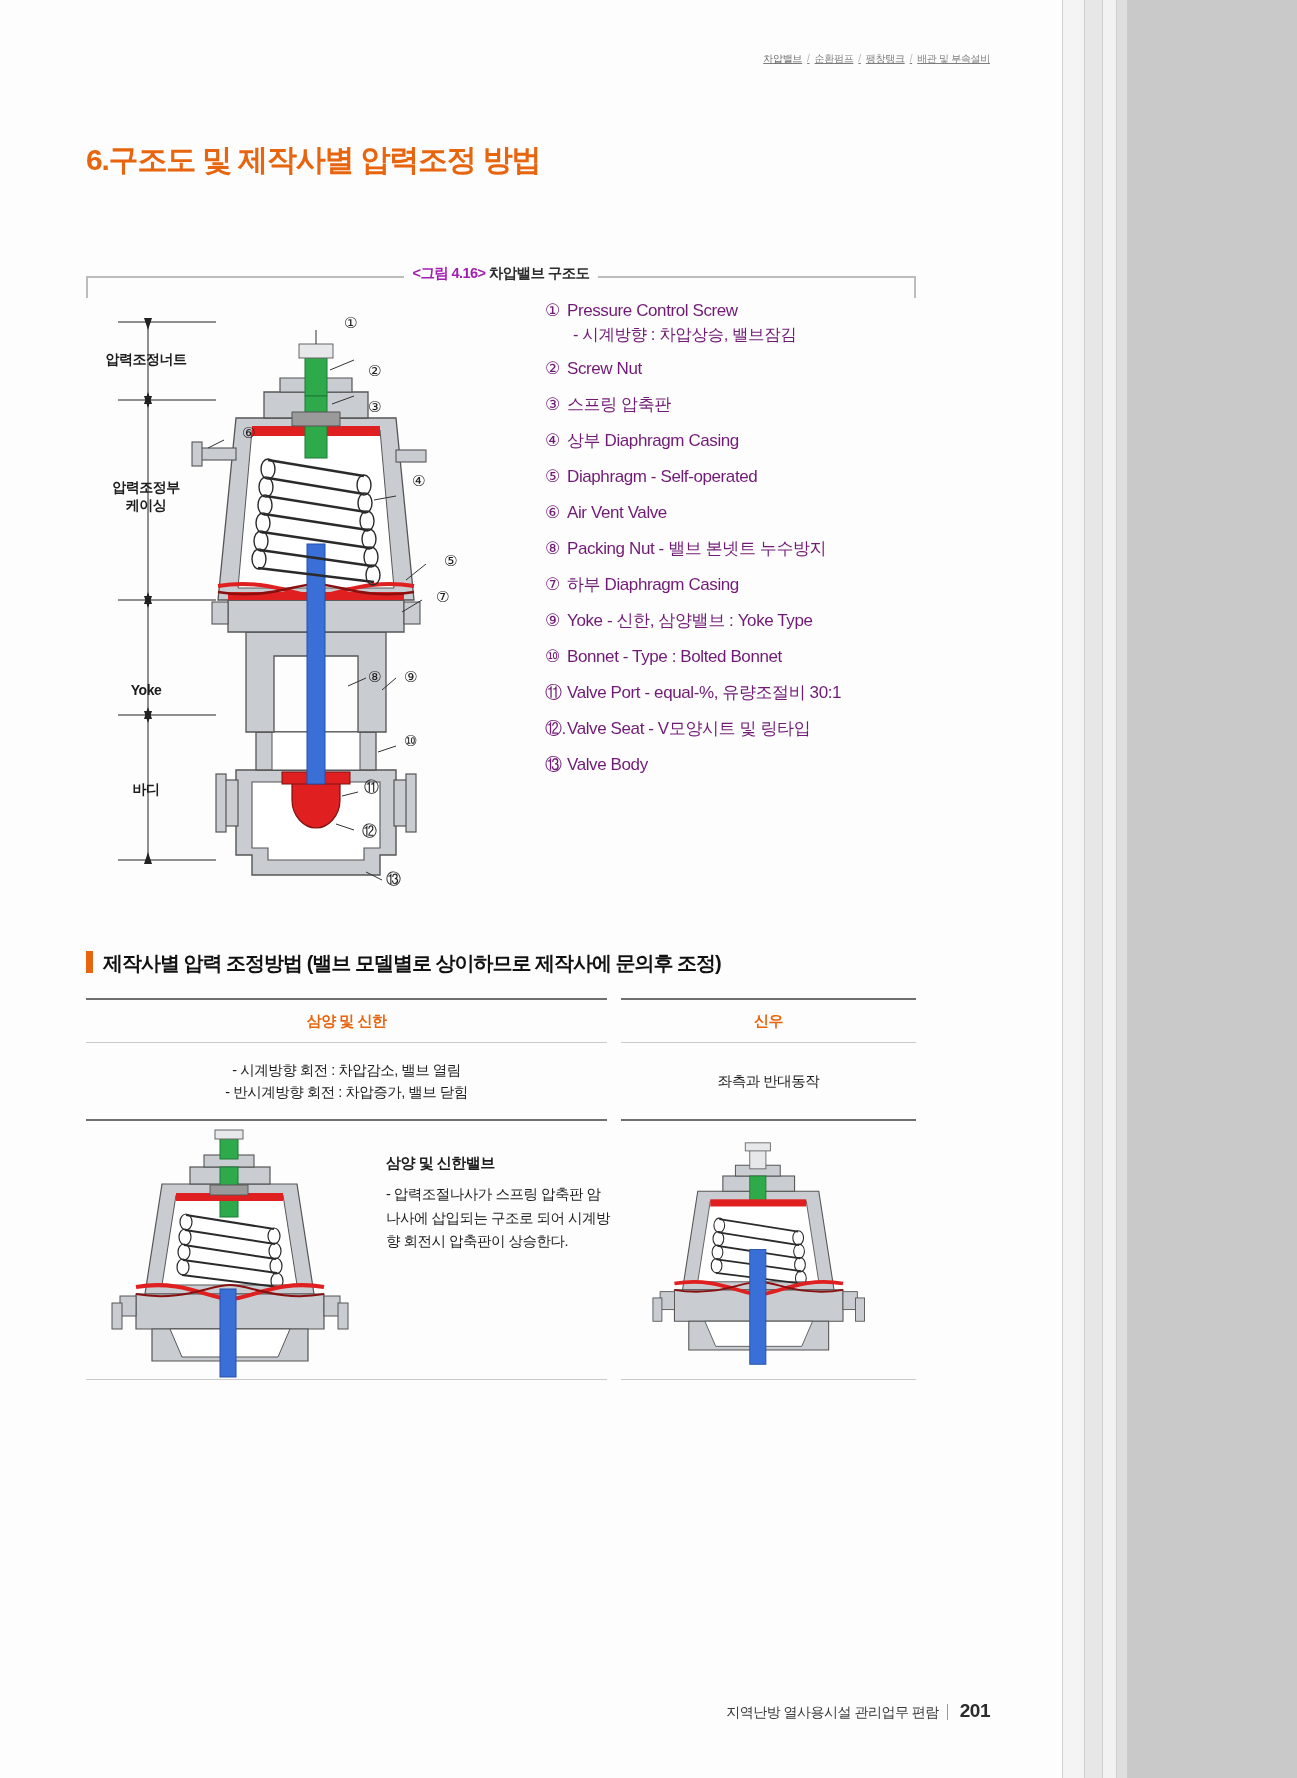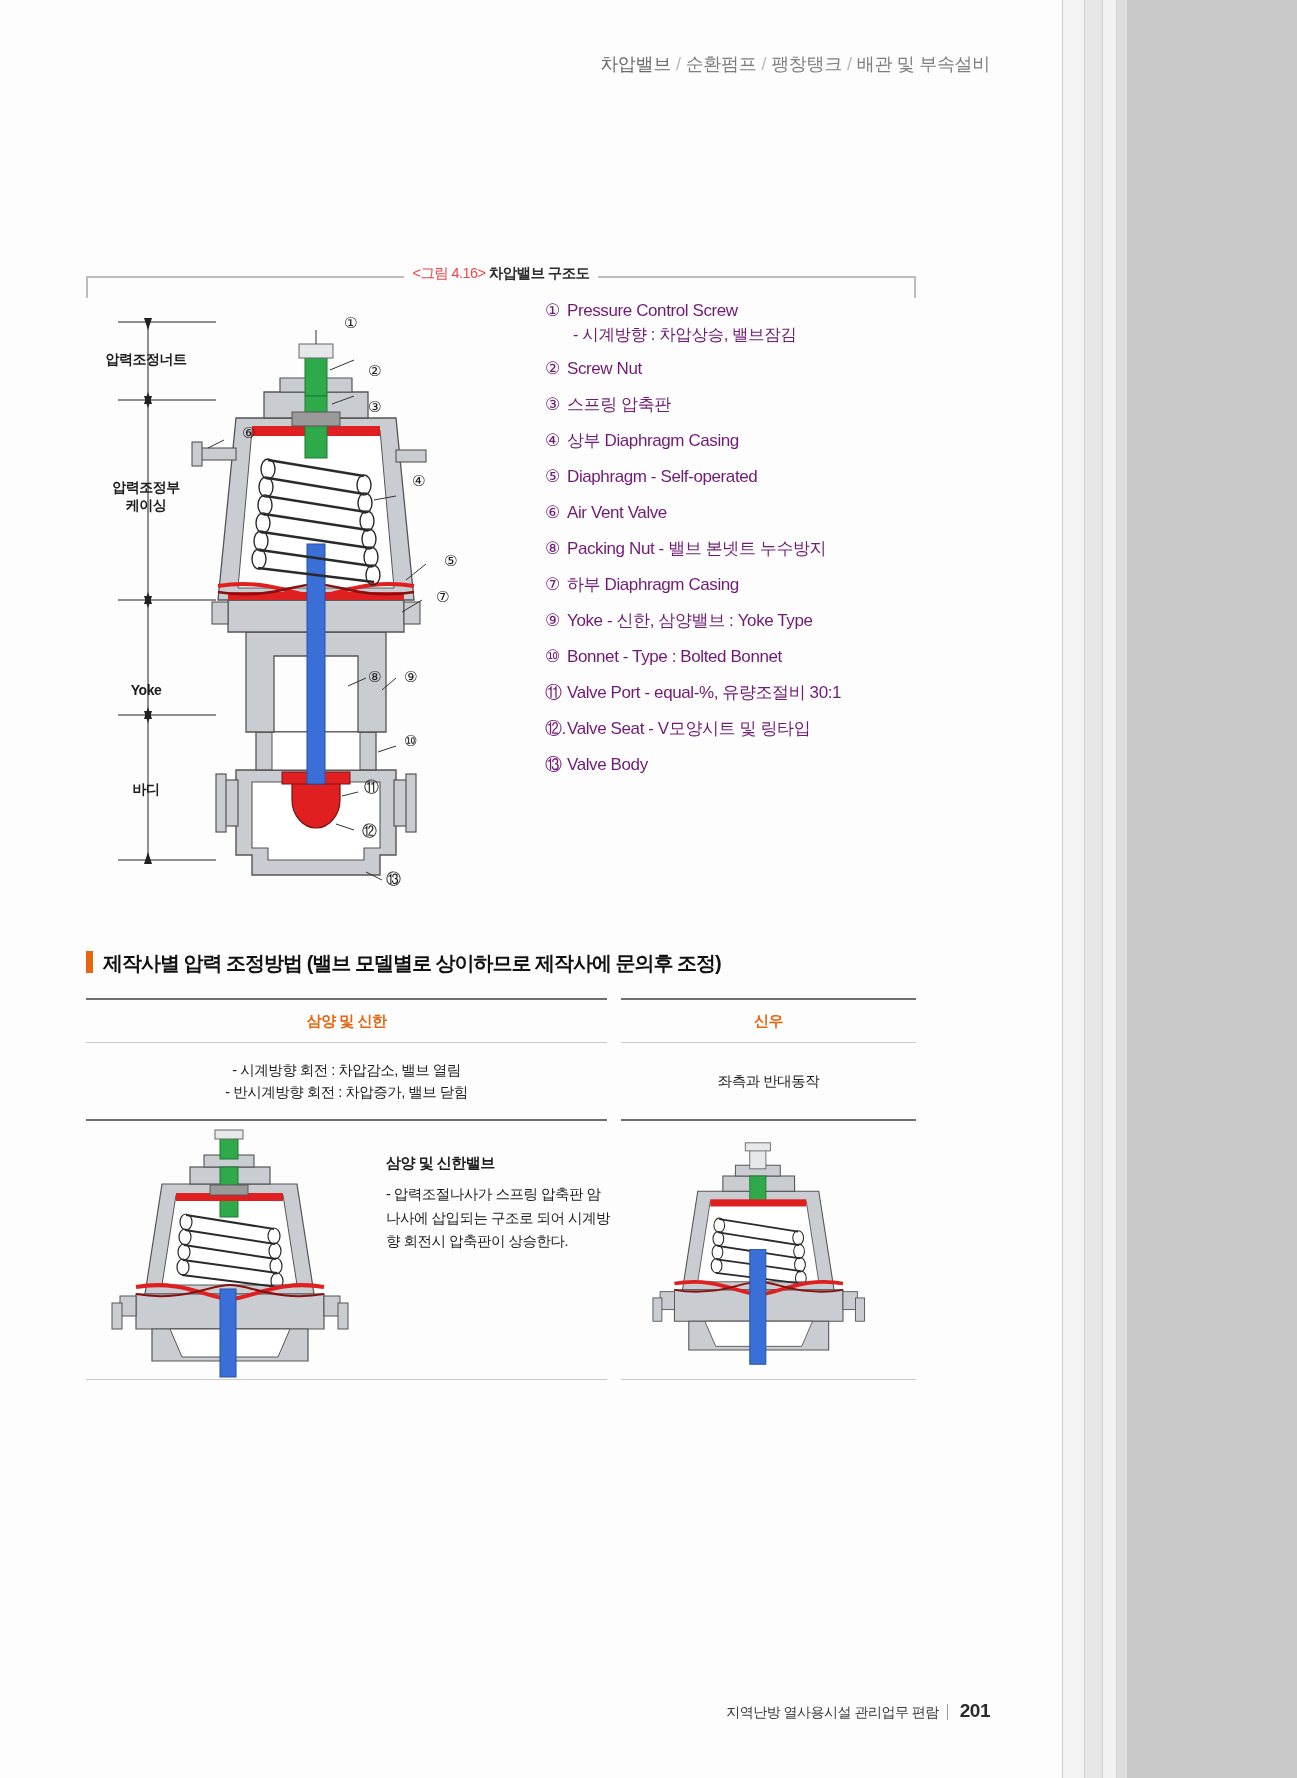--- a/index.html
+++ b/index.html
@@ -6,35 +6,35 @@
   body{font-family:"Liberation Sans","DejaVu Sans",sans-serif;}
   .page-wrap{position:relative;width:1297px;height:1778px;overflow:hidden;background:#c9c9c9;}
   .page{position:absolute;left:0;top:0;width:1062px;height:1778px;background:#fdfdfd;box-shadow:2px 0 6px rgba(0,0,0,.18);}
   .edge{position:absolute;top:0;height:1778px;background:#efefef;border-left:1px solid #cfcfcf;}
   .edge.e1{left:1062px;width:22px;background:#f4f4f4;}
   .edge.e2{left:1084px;width:18px;background:#e7e7e7;}
   .edge.e3{left:1102px;width:14px;background:#f2f2f2;}
   .edge.e4{left:1116px;width:10px;background:#dedede;}
 
   
-  .breadcrumb{position:absolute;right:72px;top:52px;font-size:18px;color:#7d7d7d;letter-spacing:-.3px;}
+  .breadcrumb{position:absolute;right:72px;top:52px;font-size:10px;color:#7d7d7d;letter-spacing:-.3px;text-decoration:underline;}
   .breadcrumb b{color:#6a6a6a;font-weight:400;}
   .breadcrumb .sep{color:#b9b9b9;margin:0 5px;}
 
   
   .h1{position:absolute;left:86px;top:140px;font-size:30px;font-weight:700;color:#e8650f;letter-spacing:-1.2px;}
 
   
   .fig-box{position:absolute;left:86px;top:258px;width:830px;height:38px;}
   .fig-box .line-l{position:absolute;left:0;top:18px;width:318px;height:2px;background:#bdbdbd;}
   .fig-box .line-r{position:absolute;right:0;top:18px;width:318px;height:2px;background:#bdbdbd;}
   .fig-box .cap-l{position:absolute;left:0;top:18px;width:2px;height:22px;background:#bdbdbd;}
   .fig-box .cap-r{position:absolute;right:0;top:18px;width:2px;height:22px;background:#bdbdbd;}
   .fig-cap{position:absolute;left:318px;top:6px;width:194px;text-align:center;font-size:14.5px;font-weight:700;color:#2d2d2d;letter-spacing:-.6px;}
-  .fig-cap .lt{color:#ef4444;font-weight:400;}
+  .fig-cap .lt{color:#a21caf;font-weight:700;}
 
   
   .dims{position:absolute;left:100px;top:300px;width:140px;height:600px;font-size:14px;color:#1d1d1d;font-weight:700;letter-spacing:-.5px;}
   .dim-lbl{position:absolute;width:120px;text-align:center;line-height:1.3;}
 
   
   .cnum{position:absolute;font-size:15px;color:#1d1d1d;}
 
   
   .legend{position:absolute;left:545px;top:300px;width:470px;font-size:17px;color:#701a75;letter-spacing:-.4px;}
@@ -68,20 +68,21 @@
 <body>
 
 <div class="page-wrap">
 
   <div class="page">
 
     <div class="breadcrumb">
       <b>차압밸브</b><span class="sep">/</span><span>순환펌프</span><span class="sep">/</span><span>팽창탱크</span><span class="sep">/</span><span>배관 및 부속설비</span>
     </div>
 
+    <div class="h1">6.구조도 및 제작사별 압력조정 방법</div>
 
     <div class="fig-box">
       <div class="line-l"></div>
       <div class="line-r"></div>
       <div class="cap-l"></div>
       <div class="cap-r"></div>
       <div class="fig-cap">
         <span class="lt">&lt;그림 4.16&gt;</span>
         <span>차압밸브 구조도</span>
       </div>

